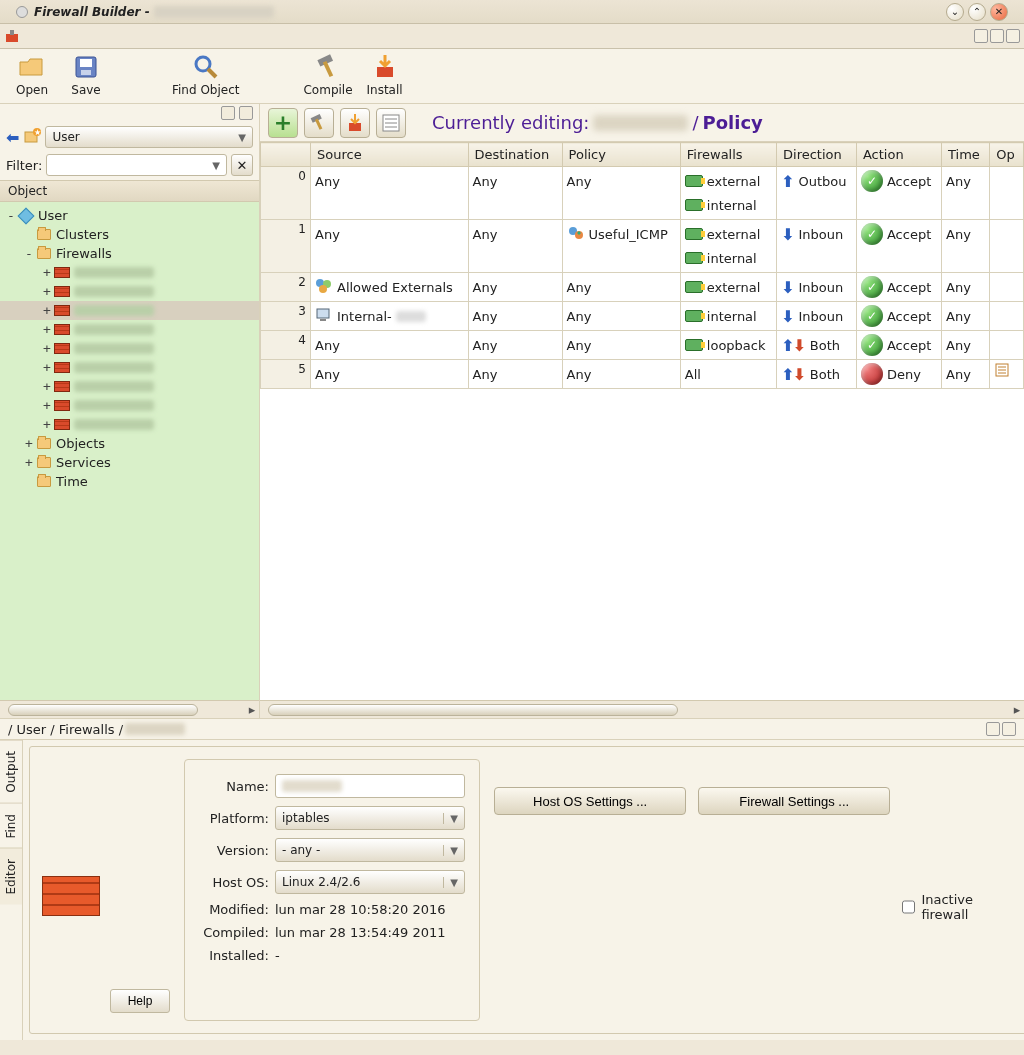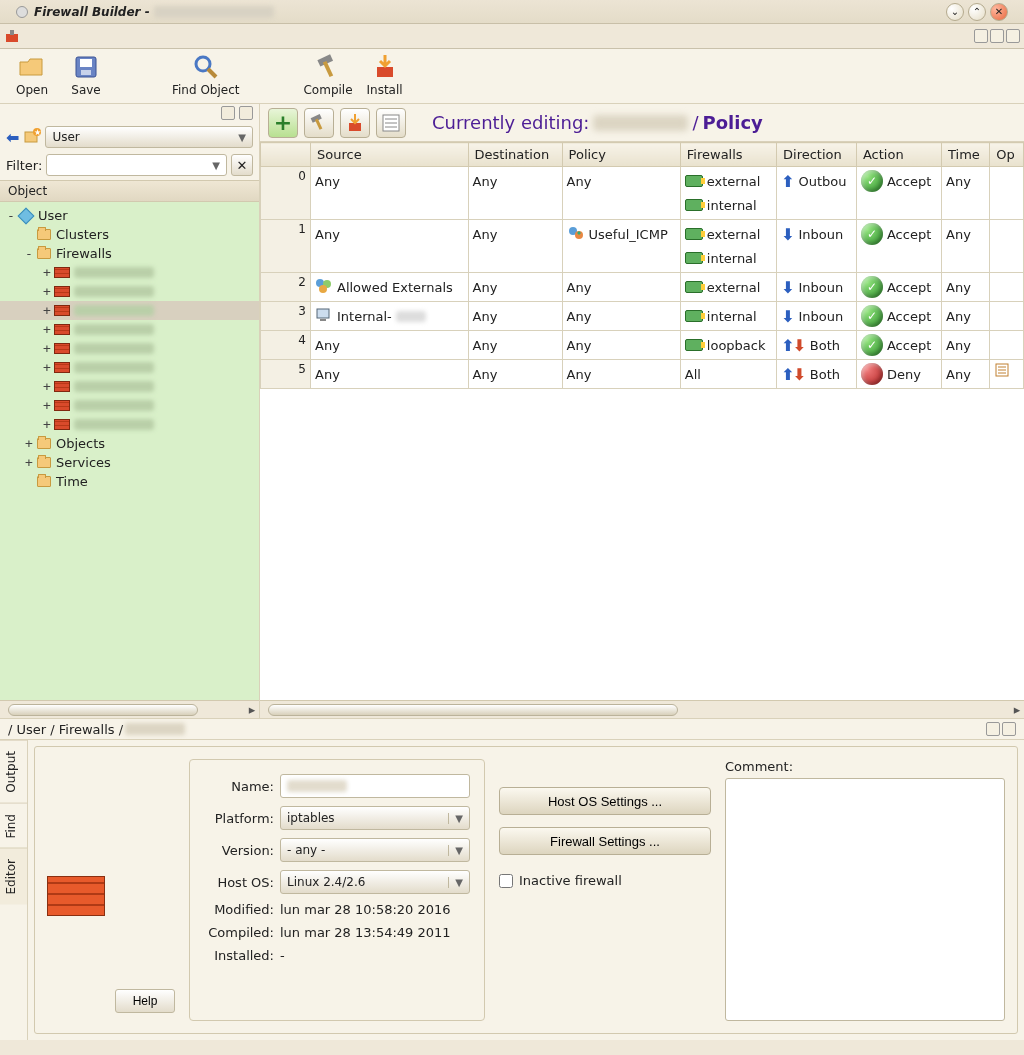--- a/index.html
+++ b/index.html
@@ -82,21 +82,21 @@
 .brick-icon { width: 58px; height: 40px; background: repeating-linear-gradient(0deg,#e85a2b 0 9px,#b03a15 9px 11px), repeating-linear-gradient(90deg,transparent 0 14px,#b03a15 14px 16px); border: 1px solid #8a2f10; margin-top: 12px; }
 .help-btn { width: 60px; height: 24px; border: 1px solid #c0b89f; border-radius: 3px; background: linear-gradient(#fff,#e3dccb); font-size: 12px; margin-top: auto; margin-bottom: 8px; }
 .ed-form { border: 1px solid #d2c9af; border-radius: 4px; padding: 14px 14px 10px 14px; background: #f7f3e8; }
 .form-row { display: flex; align-items: center; margin-bottom: 8px; gap: 6px; text-align: right; }
 .form-row .lbl { width: 70px; font-size: 13px; }
 .form-row .val { font-size: 13px; }
 .f-input { width: 190px; height: 24px; border: 1px solid #c0b89f; border-radius: 3px; background: #fff; display: flex; align-items: center; padding: 0 6px; }
 .f-input .f-blur { width: 60px; height: 12px; background: #e2dccd; border-radius: 3px; filter: blur(2px); }
 .f-dd { width: 190px; height: 24px; border: 1px solid #c0b89f; border-radius: 3px; background: linear-gradient(#fff,#e3dccb); display: flex; align-items: center; padding: 0 6px; font-size: 12px; }
 .f-dd .dd-arrow { margin-left: auto; font-size: 10px; color: #666; border-left: 1px solid #c0b89f; padding-left: 6px; }
-.ed-mid { display: flex; flex-direction: column; gap: 12px; padding-top: 28px; }
+.ed-mid { display: flex; flex-direction: row; gap: 12px; padding-top: 28px; }
 .big-btn { width: 212px; height: 28px; border: 1px solid #b8af95; border-radius: 4px; background: linear-gradient(#fbf8ef,#ddd5bf); font-size: 13px; }
 .chk-row { display: flex; align-items: center; gap: 6px; font-size: 13px; margin-top: 6px; }
 .chk-row input { width: 14px; height: 14px; }
 .ed-right { flex: 1; display: flex; flex-direction: column; }
 .ed-right .lbl { font-size: 13px; margin-bottom: 4px; }
 .comment-box { flex: 1; border: 1px solid #c0b89f; border-radius: 3px; background: #fff; }
 </style>
 </head>
 <body>
 

